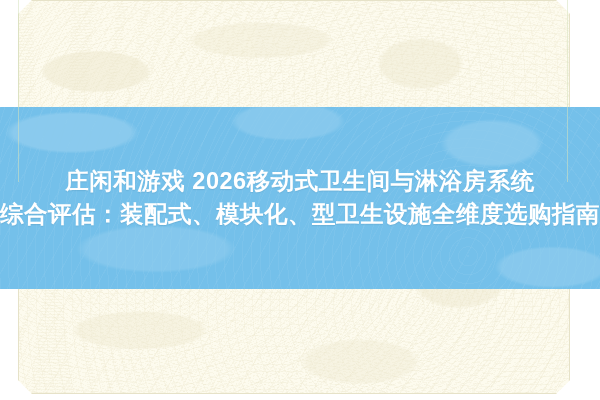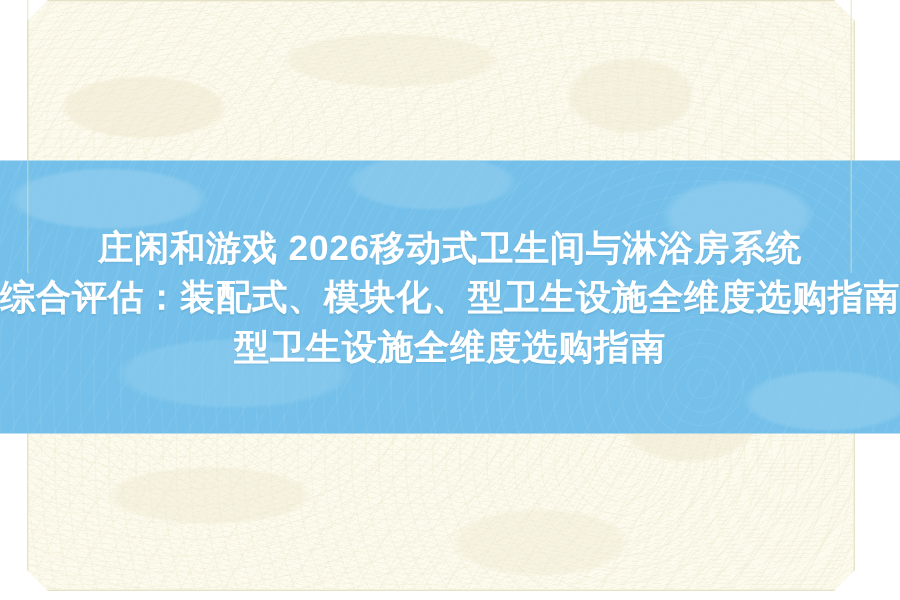--- a/index.html
+++ b/index.html
@@ -143,16 +143,15 @@
 
   <div class="band">
     <div class="band-ornament"></div>
   </div>
   <div class="band-edge left"></div>
   <div class="band-edge right"></div>
 
   <div class="title">
     <div class="title-line l1">庄闲和游戏 2026移动式卫生间与淋浴房系统</div>
     <div class="title-line l2">综合评估：装配式、模块化、型卫生设施全维度选购指南</div>
-    <div class="title-line l3">型卫生设施全维度选购指南</div>
   </div>
 
 </div>
 
 </body></html>

